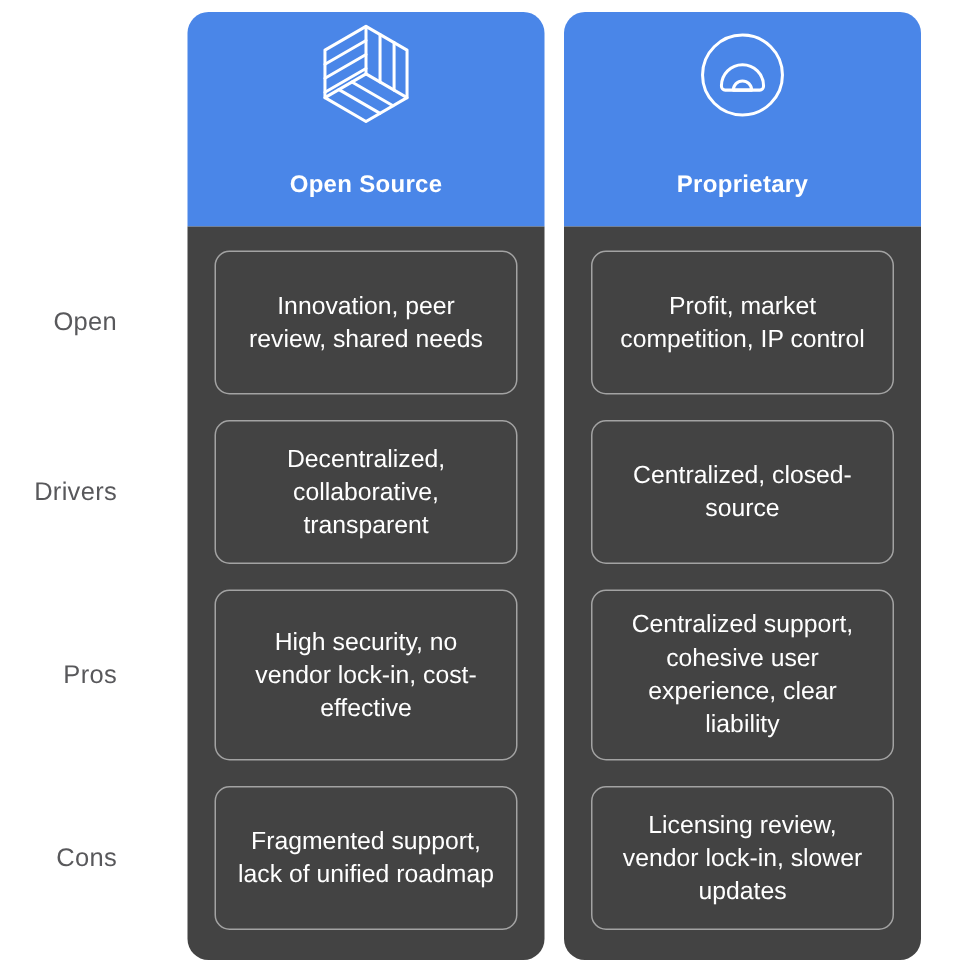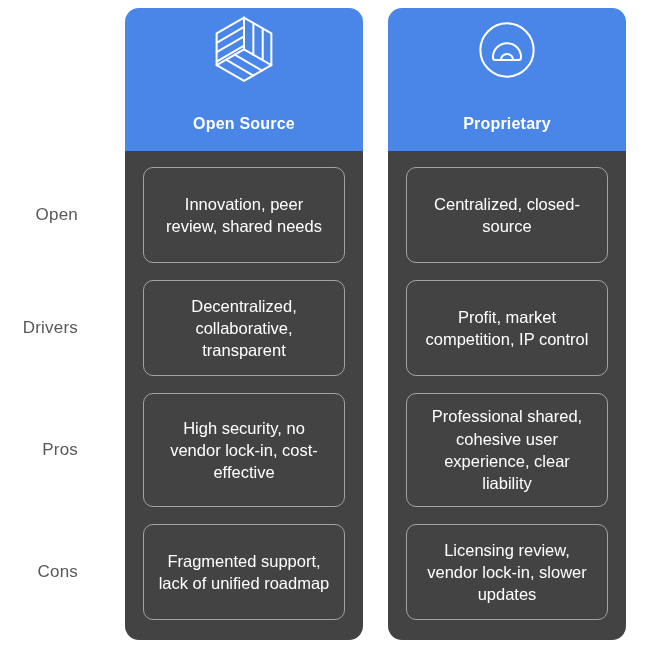--- a/index.html
+++ b/index.html
@@ -46,21 +46,21 @@
   
   .col{
     position:absolute;
     top:8px;
     width:238px;
     height:632px;
     display:flex;
     flex-direction:column;
   }
   .col-left{left:125px;}
-  .col-right{left:388px;}
+  .col-right{left:376px;}
 
   .col-header{
     height:143px;
     flex:0 0 143px;
     background:var(--header-bg);
     border-radius:14px 14px 0 0;
     display:flex;
     flex-direction:column;
     align-items:center;
     justify-content:center;
@@ -150,20 +150,20 @@
       <span class="icon-wrap">
         <svg viewBox="0 0 100 100" fill="none" stroke="#ffffff" stroke-width="2.8" stroke-linejoin="round" stroke-linecap="round" aria-hidden="true">
           <circle cx="50" cy="50" r="37"></circle>
           <path d="M34 64 h32 a3.5 3.5 0 0 0 3.5 -3.5 v-0.5 a19.5 19.5 0 0 0 -39 0 v0.5 a3.5 3.5 0 0 0 3.5 3.5 z"></path>
           <path d="M41.5 64 a8.5 8.5 0 0 1 17 0 z"></path>
         </svg>
       </span>
       <h2 class="col-title">Proprietary</h2>
     </header>
     <div class="col-body">
+      <div class="cell h96">Profit, market competition, IP control</div>
       <div class="cell h96">Centralized, closed-source</div>
-      <div class="cell h96">Profit, market competition, IP control</div>
-      <div class="cell h114">Professional shared, cohesive user experience, clear liability</div>
+      <div class="cell h114">Centralized support, cohesive user experience, clear liability</div>
       <div class="cell h96">Licensing review, vendor lock-in, slower updates</div>
     </div>
   </section>
 
 </div>
 
 </body></html>

